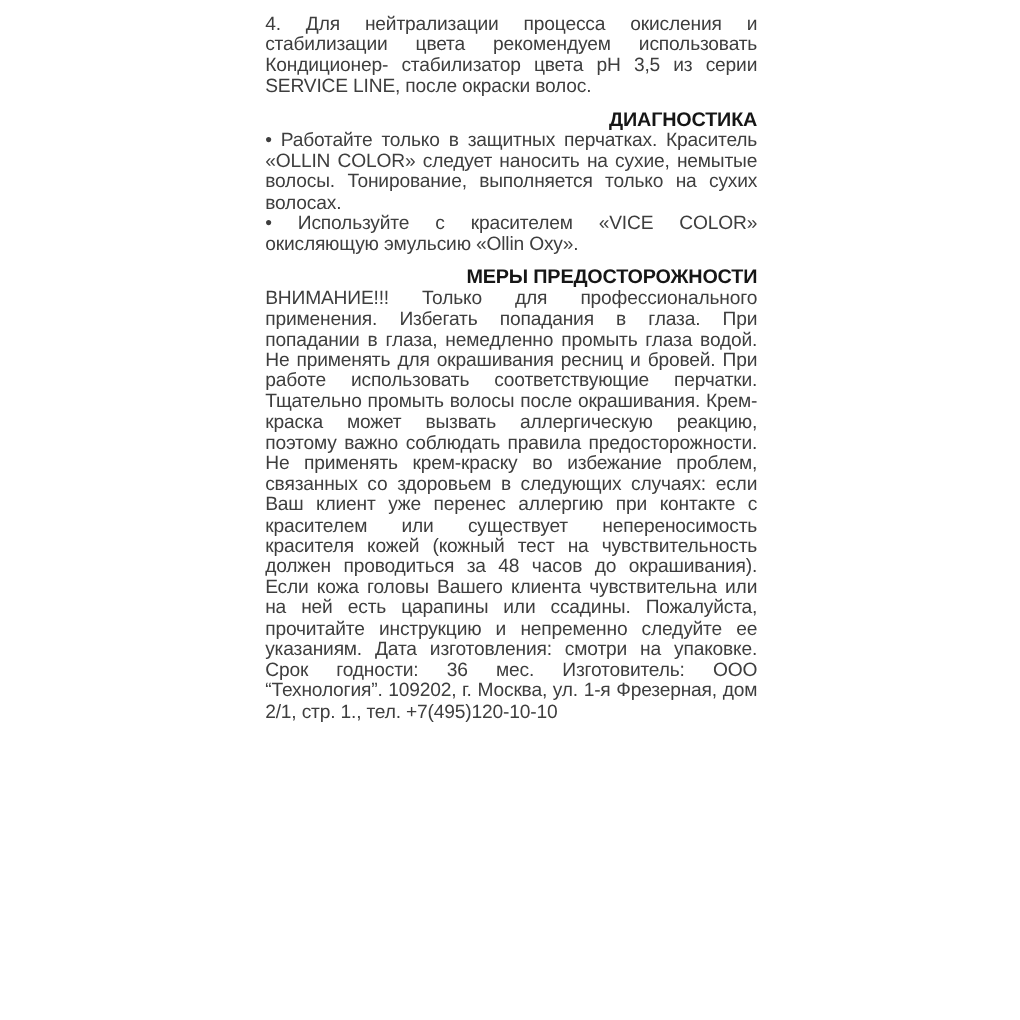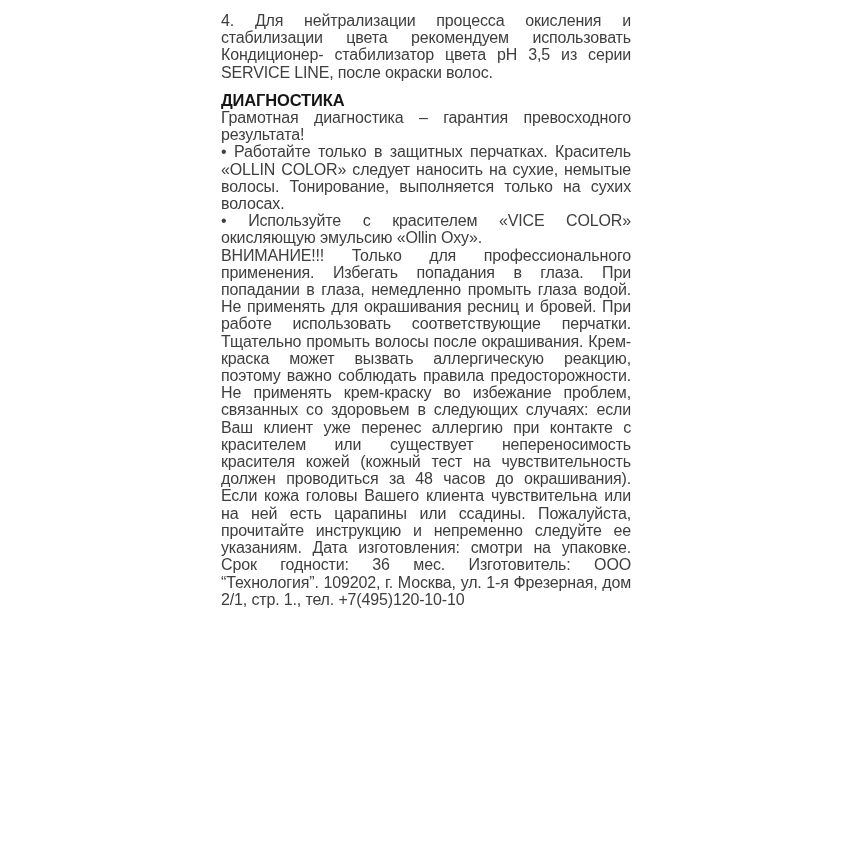--- a/index.html
+++ b/index.html
@@ -22,44 +22,44 @@
     line-height: 17.2px;
     letter-spacing: -0.15px;
   }
   .body-par {
     text-align: justify;
     text-align-last: left;
     hyphens: manual;
     -webkit-hyphens: manual;
   }
   .section-heading {
-    text-align: left;
+    text-align: right;
     font-weight: bold;
     color: #161616;
     font-size: 16.5px;
     margin-top: 11px;
   }
   .section { margin: 0; }
 </style>
 </head>
 <body>
 
 <div class="page">
   <div class="content-column">
 
     <p class="body-par">4. Для нейтрализации процесса окисления и стабилизации цвета рекомендуем использовать Кондиционер- стабилизатор цвета pH 3,5 из серии SER­VICE LINE, после окраски волос.</p>
 
     <div class="section">
       <h3 class="section-heading">ДИАГНОСТИКА</h3>
-      <p class="body-par">Грамотная диагностика – гарантия превосходного результата!</p>
     </div>
 
     <div class="section">
       <p class="body-par">• Работайте только в защитных перчатках. Краситель «OLLIN COLOR» следует наносить на сухие, немытые волосы. Тонирование, выполняется только на сухих волосах.</p>
       <p class="body-par">• Используйте с красителем «VICE COLOR» окисляющую эмульсию «Ollin Oxy».</p>
     </div>
 
     <div class="section">
+      <h3 class="section-heading">МЕРЫ ПРЕДОСТОРОЖНОСТИ</h3>
       <p class="body-par">ВНИМАНИЕ!!! Только для профессионального применения. Избегать попадания в глаза. При попадании в глаза, немедленно промыть глаза водой. Не применять для окрашивания ресниц и бровей. При работе использовать соответствующие перчатки. Тщательно промыть волосы после окрашивания. Крем-краска может вызвать аллергическую реакцию, поэтому важно соблюдать правила предосторожности. Не применять крем-краску во избежание проблем, связанных со здоровьем в следующих случаях: если Ваш клиент уже перенес аллергию при контакте с красителем или существует непереносимость красителя кожей (кожный тест на чувствительность должен проводиться за 48 часов до окрашивания). Если кожа головы Вашего клиента чувствительна или на ней есть царапины или ссадины. Пожалуйста, прочитайте инструкцию и непременно следуйте ее указаниям. Дата изготовления: смотри на упаковке. Срок годности: 36 мес. Изготовитель: ООО “Технология”. 109202, г. Москва, ул. 1-я Фрезерная, дом 2/1, стр. 1., тел. +7(495)120-10-10</p>
     </div>
 
   </div>
 </div>
 
 </body></html>

